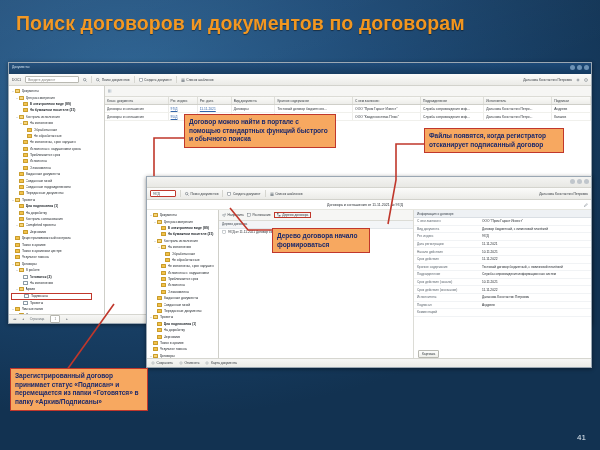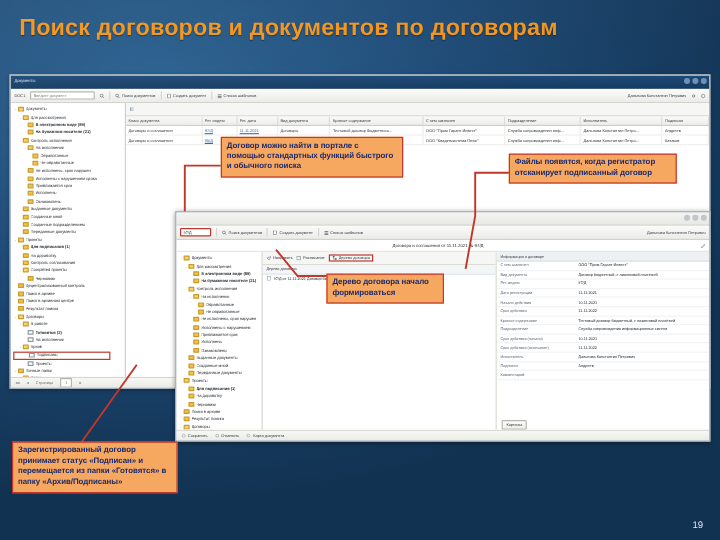--- a/index.html
+++ b/index.html
@@ -723,14 +723,14 @@
   </svg>
 
   <div class="callout" style="left:184px; top:114px; width:152px;">Договор можно найти в портале с помощью стандартных функций быстрого и обычного поиска</div>
 
   <div class="callout" style="left:424px; top:128px; width:140px;">Файлы появятся, когда регистратор отсканирует подписанный договор</div>
 
   <div class="callout" style="left:272px; top:228px; width:98px;">Дерево договора начало формироваться</div>
 
   <div class="callout" style="left:10px; top:368px; width:138px;">Зарегистрированный договор принимает статус «Подписан» и перемещается из папки «Готовятся» в папку «Архив/Подписаны»</div>
 
-  <div id="pgnum">19</div>
+  <div id="pgnum">41</div>
 </div>
 
 </body></html>

